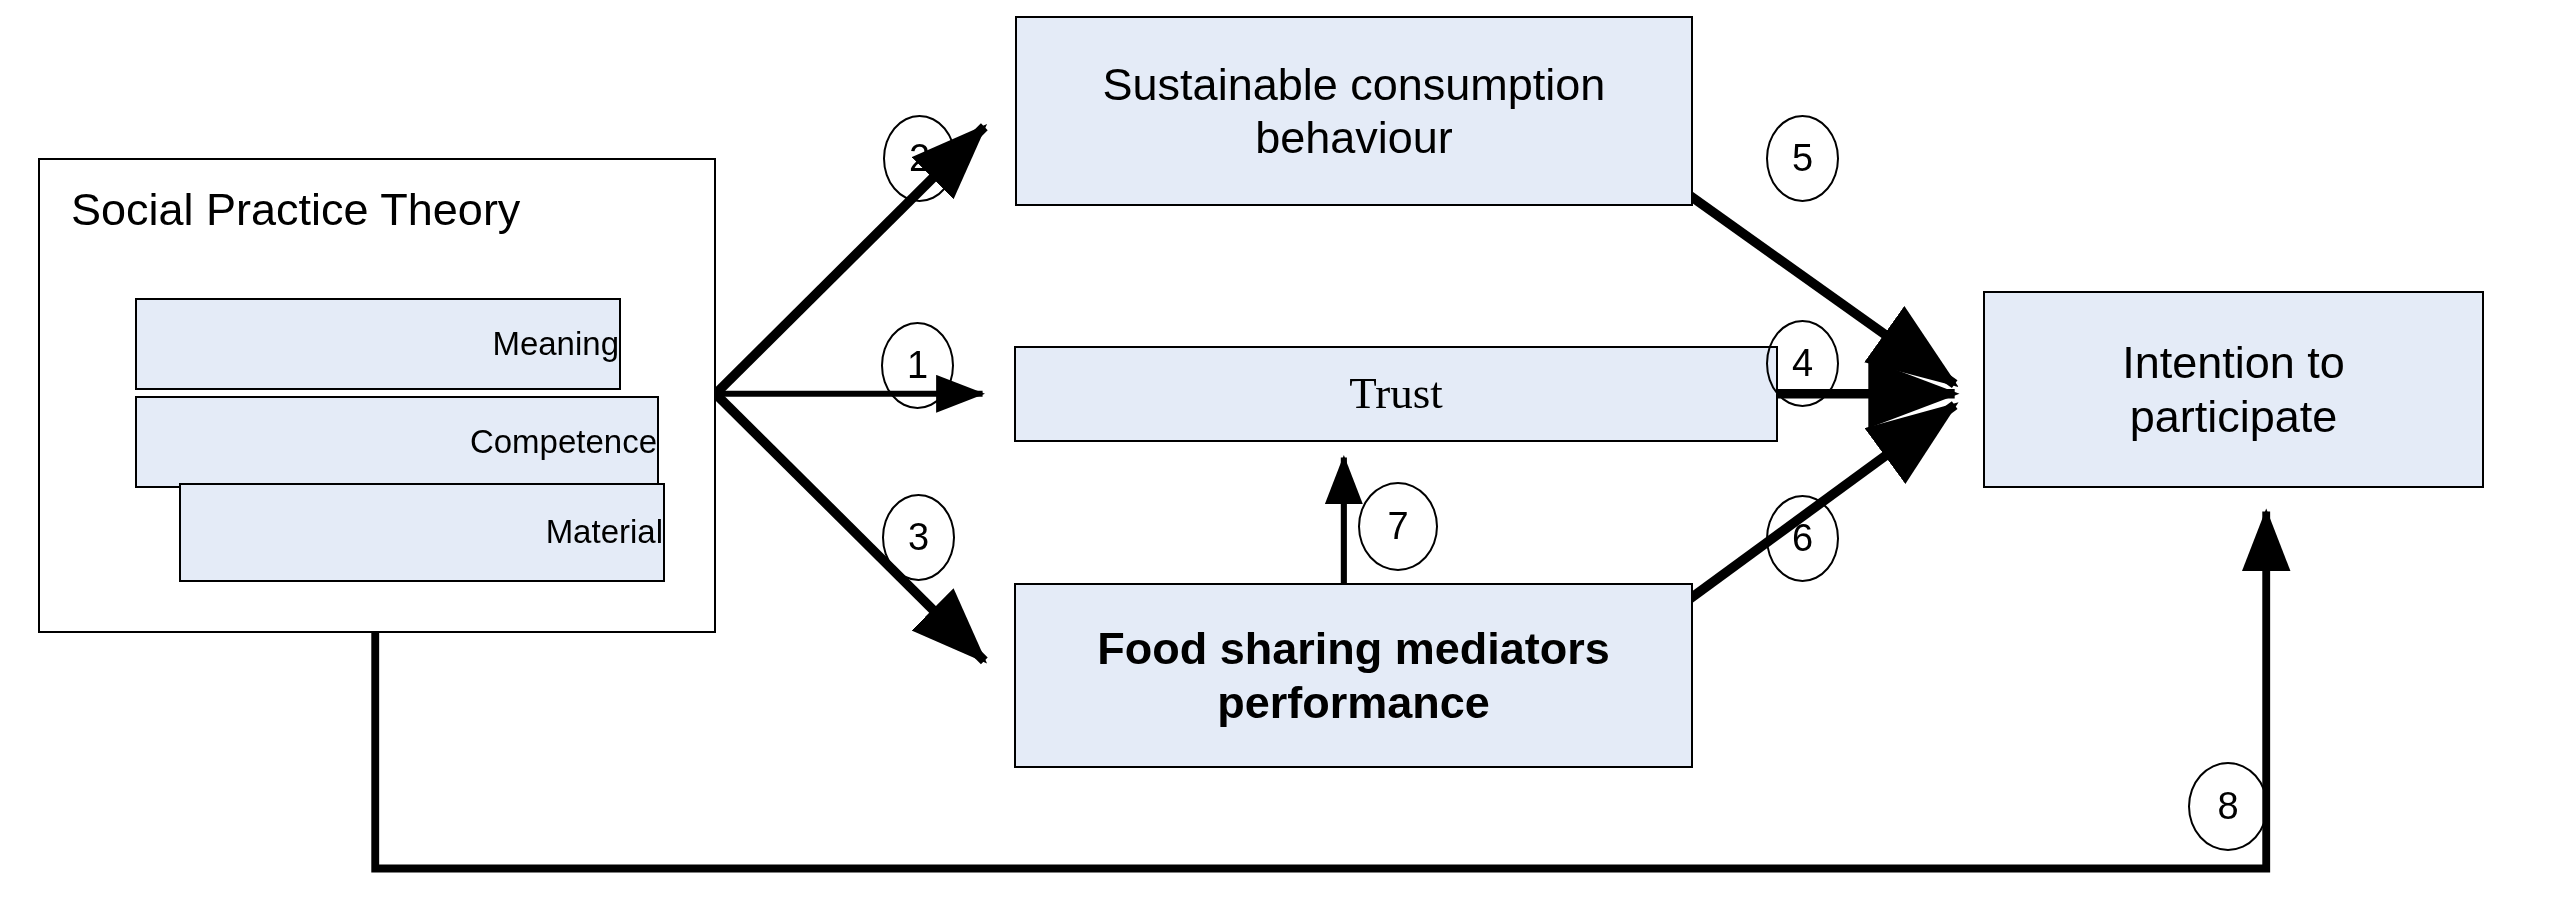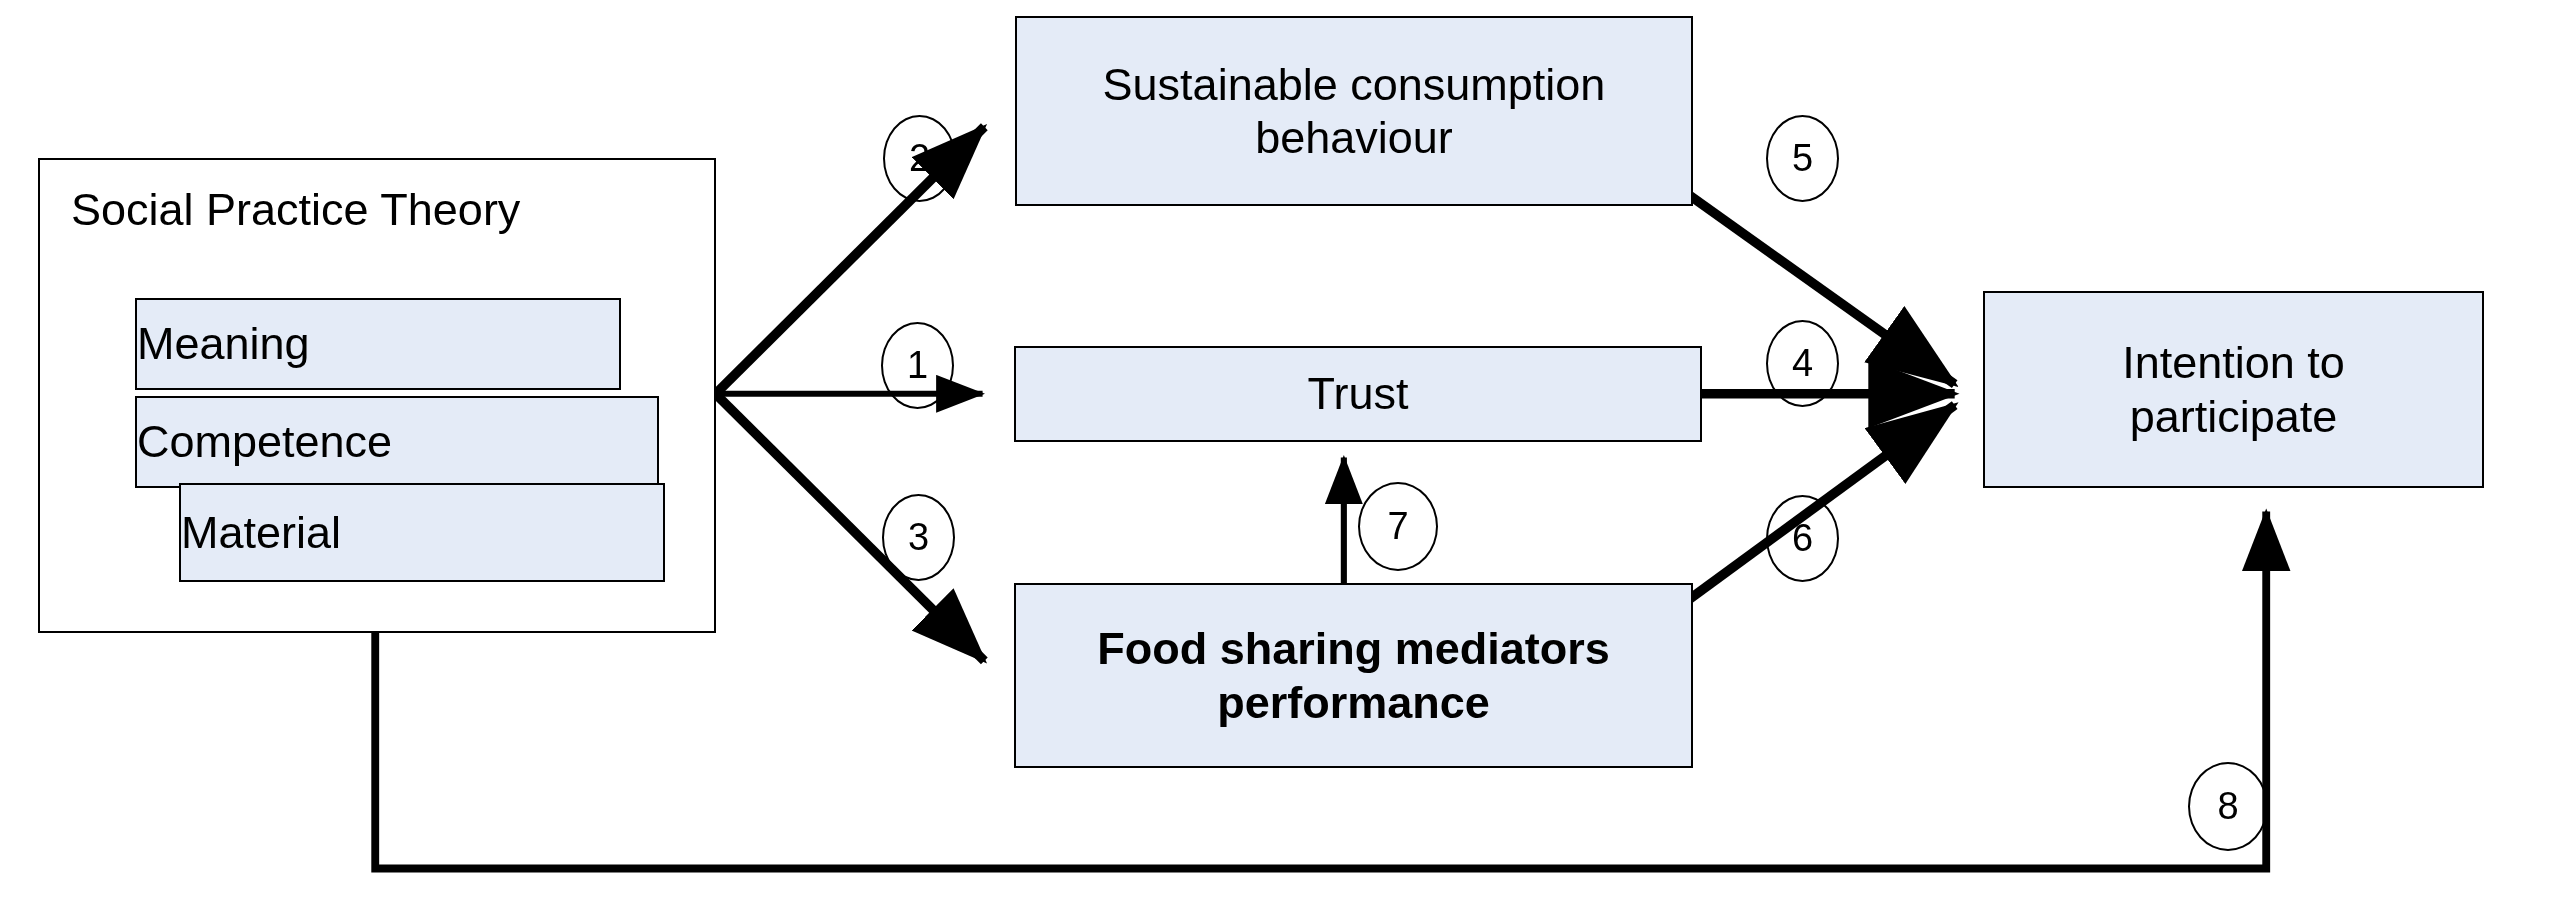--- a/index.html
+++ b/index.html
@@ -6,21 +6,21 @@
   body{width:2576px;height:908px;position:relative;overflow:hidden;
        font-family:"Liberation Sans","DejaVu Sans",sans-serif;color:#000;}
   #stage{position:absolute;left:0;top:0;width:2576px;height:908px;}
   svg#edges{position:absolute;left:0;top:0;width:2576px;height:908px;}
   .node{position:absolute;box-sizing:border-box;display:flex;align-items:center;
         justify-content:center;text-align:center;line-height:1.18;}
   .filled{background:#e4ebf7;border:2.6px solid #000;font-size:45px;margin-left:8px;}
   .container{background:#ffffff;border:2.6px solid #000;display:block;padding-left:40px;}
   .container .title{position:absolute;left:31px;top:23px;font-size:45px;white-space:nowrap;}
   .subbox{position:absolute;box-sizing:border-box;background:#e4ebf7;border:2.6px solid #000;
-          display:flex;align-items:center;justify-content:flex-start;font-size:45px;}
+          display:flex;align-items:center;justify-content:flex-end;font-size:33px;}
   .circle{position:absolute;box-sizing:border-box;border:2.6px solid #000;border-radius:50%;
           background:transparent;display:flex;align-items:center;justify-content:center;
           font-size:38px;color:#000;}
 </style>
 </head>
 <body>
 
 <div id="stage">
 
   <svg id="edges" viewBox="0 0 2952 1040" xmlns="http://www.w3.org/2000/svg">
@@ -60,21 +60,21 @@
     </div>
     <div class="subbox" style="left:95px;top:323px;width:486px;height:99px;margin-left:44px;">
       <span>Material</span>
     </div>
   </div>
 
   <div class="node filled" style="left:1007px;top:15.7px;width:678px;height:190px;padding:0 23px;">
     <span>Sustainable consumption behaviour</span>
   </div>
 
-  <div class="node filled" style="left:1006px;top:346px;width:688px;height:96px;">
+  <div class="node filled" style="left:1006px;top:346px;width:764px;height:96px;font-family:Liberation Serif, serif;">
     <span>Trust</span>
   </div>
 
   <div class="node filled" style="left:1006px;top:583px;width:679px;height:185px;padding:0 35px;font-weight:bold;">
     <span>Food sharing mediators performance</span>
   </div>
 
   <div class="node filled" style="left:1975px;top:291px;width:501px;height:197px;padding:0 35px;">
     <span>Intention to participate</span>
   </div>

